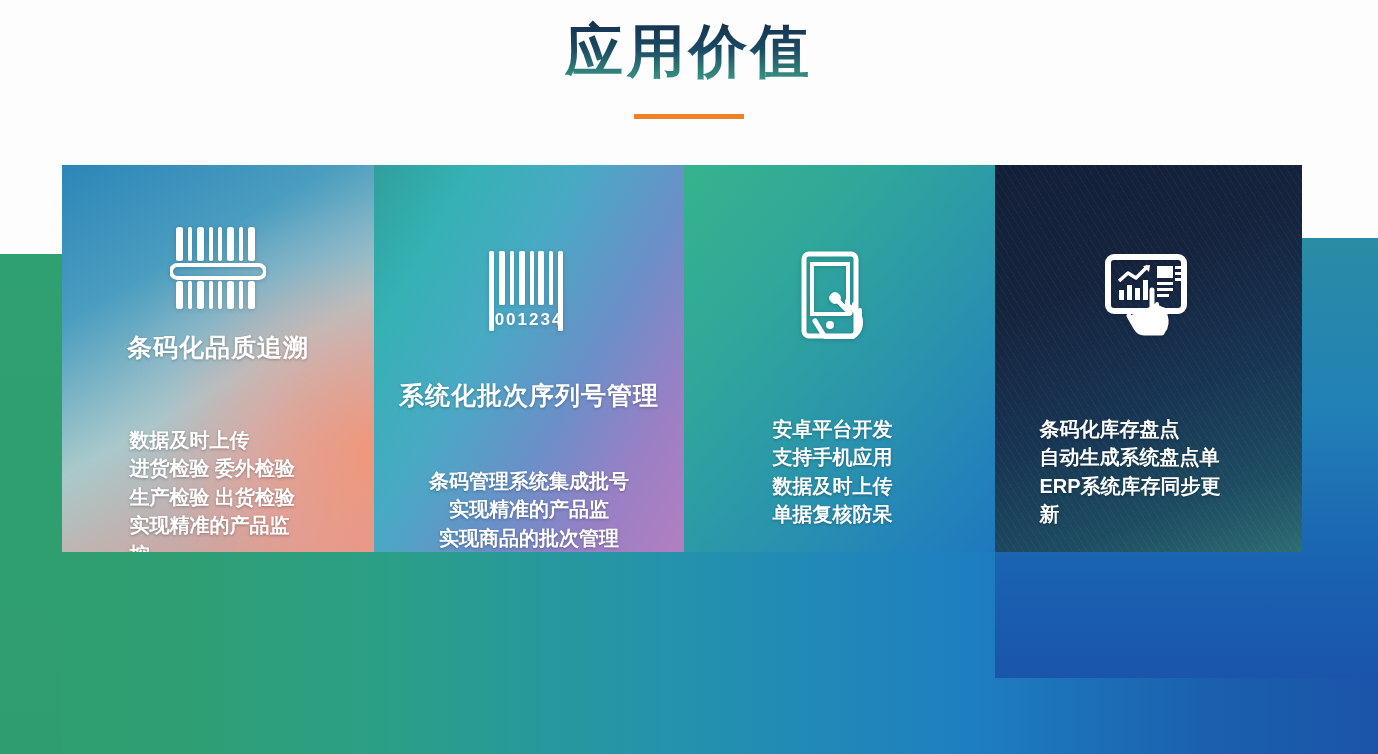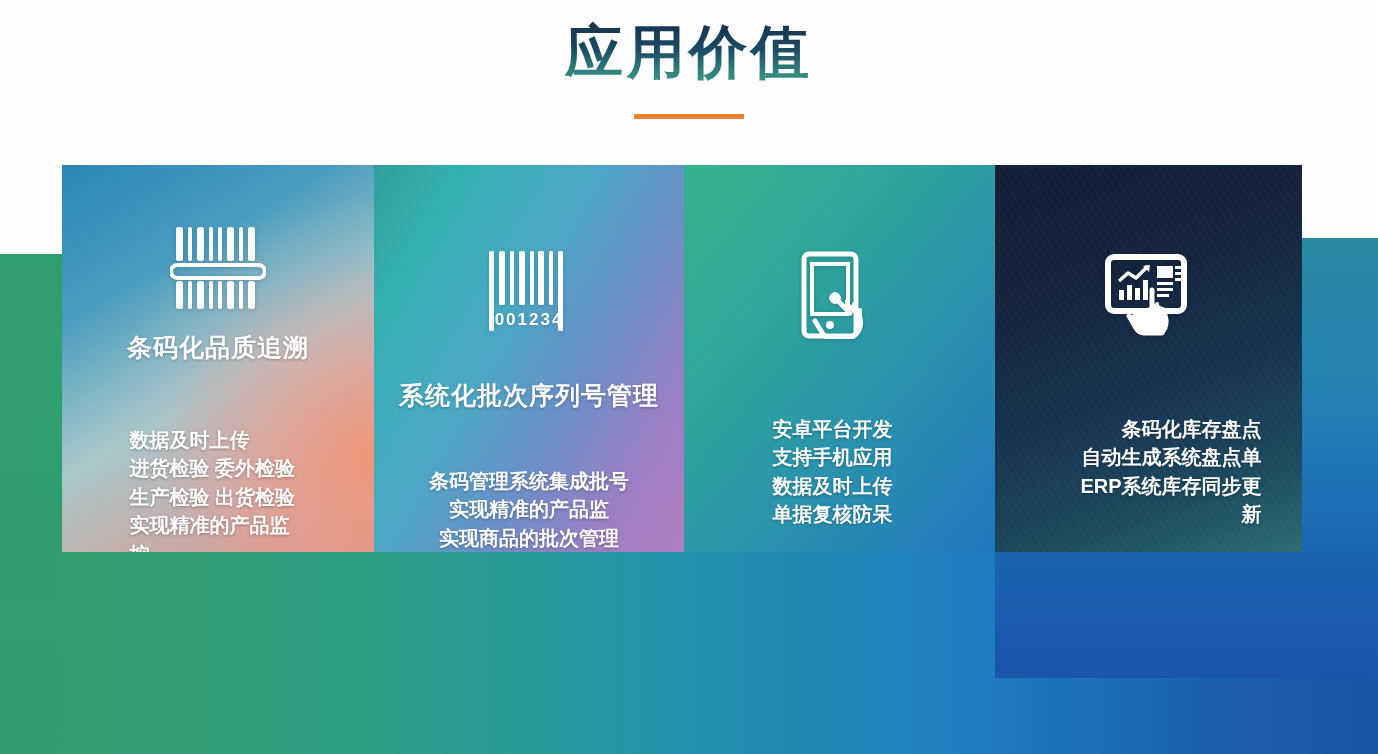--- a/index.html
+++ b/index.html
@@ -27,20 +27,21 @@
     top:254px; height:500px;
     background:linear-gradient(180deg,#2fa06f 0%, #2f9d70 100%);
   }
 
   
   .title-wrap {
     position:absolute; left:0; top:0; width:1378px; height:165px;
     background:#fdfdfd;
     display:flex; flex-direction:column; align-items:center; justify-content:flex-start;
     padding-top:20px;
+    font-family:Liberation Serif, serif;
   }
   .page-title {
     font-size:58px; font-weight:bold; letter-spacing:4px; line-height:1.1;
     background:linear-gradient(180deg,#16304c 0%, #1b4a63 45%, #2f7d7a 78%, #3f9a86 100%);
     -webkit-background-clip:text; background-clip:text;
     -webkit-text-fill-color:transparent; color:transparent;
     text-shadow:none;
   }
   .title-rule { width:110px; height:5px; background:#ee8027; margin-top:30px; }
 
@@ -66,21 +67,21 @@
     white-space:nowrap;
   }
   .card-body {
     margin-top:62px; color:#ffffff; font-size:20px; font-weight:bold;
     line-height:1.42; text-shadow:0 1px 3px rgba(0,0,0,0.3);
     width:200px;
   }
   .card-1 .card-body { width:185px; text-align:left; margin-left:8px; }
   .card-2 .card-body { width:232px; text-align:center; margin-top:55px; }
   .card-3 .card-body { width:150px; text-align:left; margin-left:16px; margin-top:50px; }
-  .card-4 .card-body { width:222px; text-align:right; margin-left:4px; margin-top:50px; }
+  .card-4 .card-body { width:222px; text-align:left; margin-left:4px; margin-top:50px; }
   .card-body .ln { display:block; }
 </style>
 </head>
 <body>
 
 <div class="page">
 
   <div class="bg-band"></div>
   <div class="bg-band-upper"></div>
   <div class="bg-band-left"></div>

